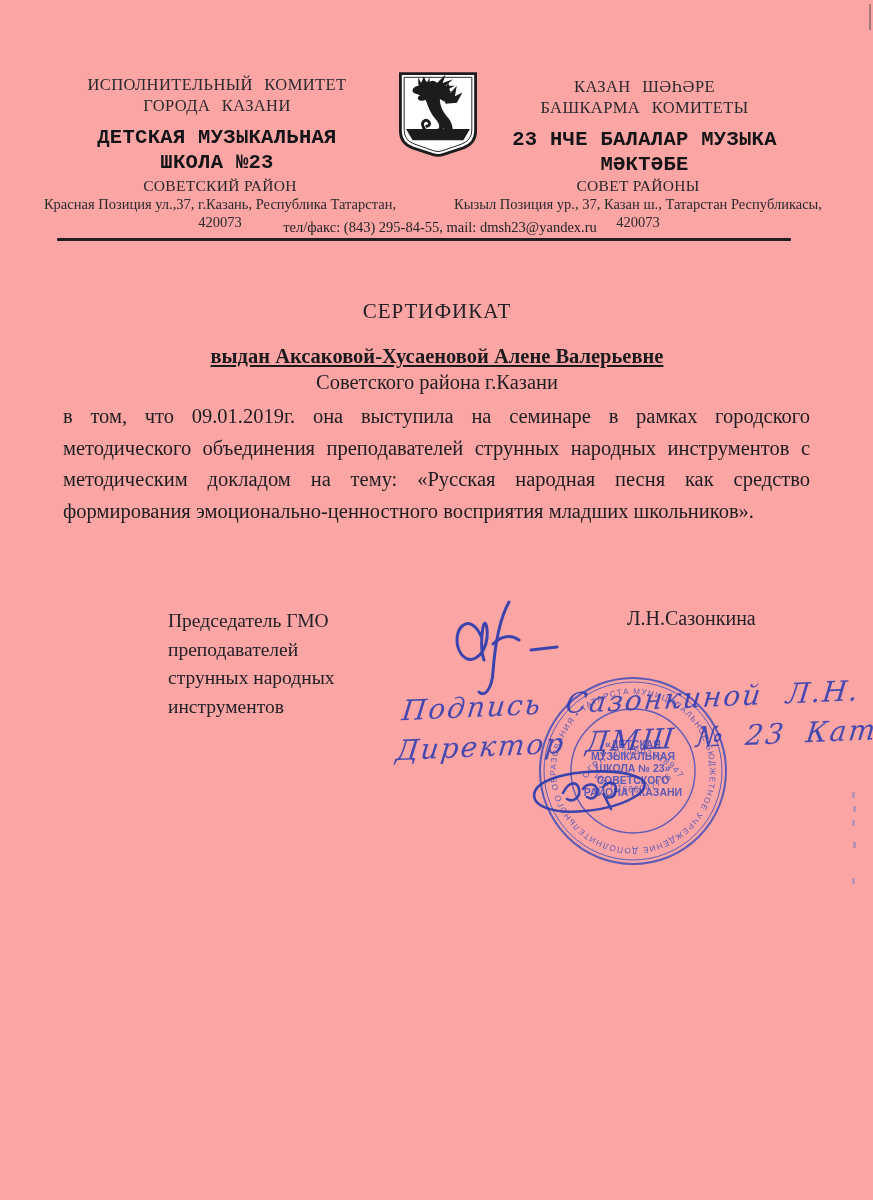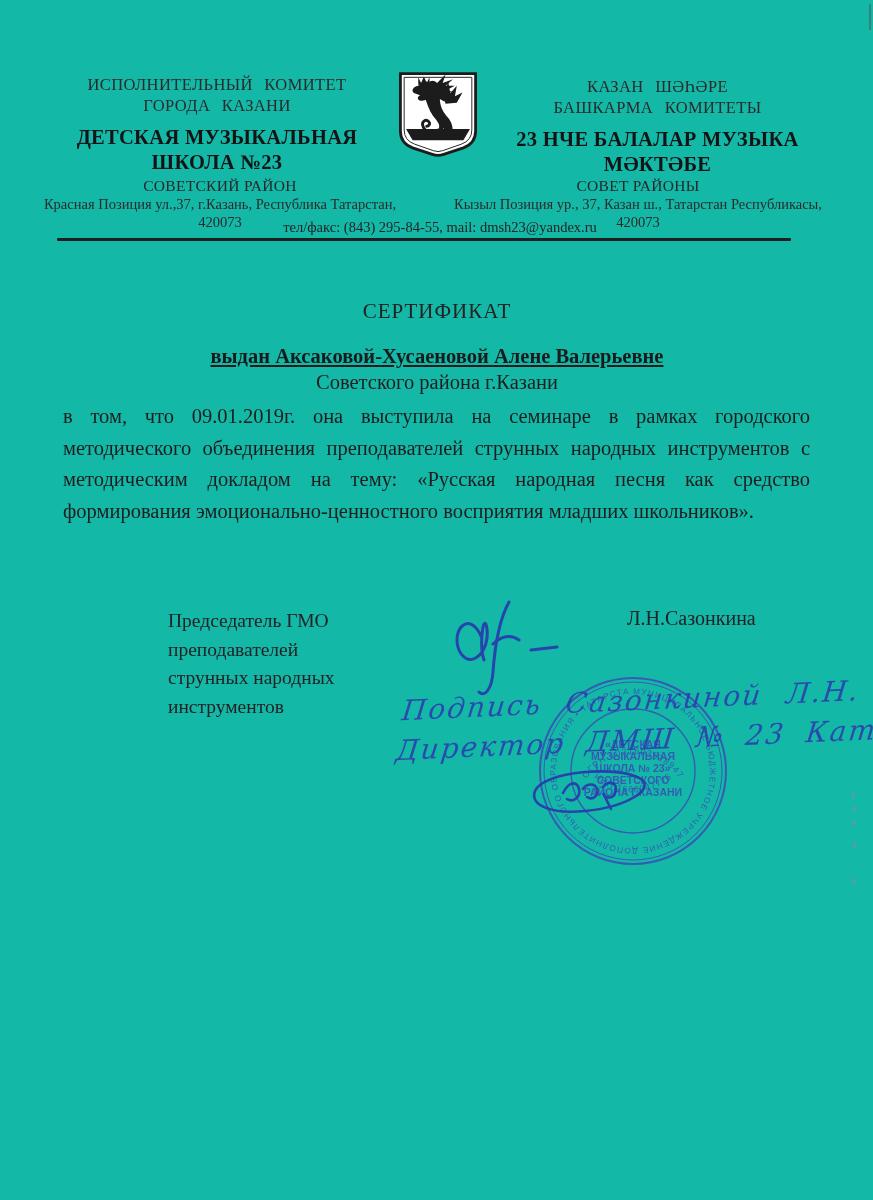--- a/index.html
+++ b/index.html
@@ -1,27 +1,27 @@
 <!DOCTYPE html>
 <html><head>
 <meta charset="utf-8">
 <style>
   html,body{margin:0;padding:0;background:#e8e8e8;}
   .page{
     position:relative;width:873px;height:1200px;margin:0 auto;
-    background:#14b8a6;overflow:hidden;
+    background:#fca5a5;overflow:hidden;
     font-family:"Liberation Serif","DejaVu Serif",serif;
     color:#1e1e20;
   }
   
   .hdr-left{position:absolute;left:52px;top:74px;width:330px;text-align:center;}
-  .hdr-right{position:absolute;left:472px;top:76px;width:345px;text-align:center;padding-left:13px;}
+  .hdr-right{position:absolute;left:472px;top:76px;width:345px;text-align:center;}
   .org-line{font-size:16.5px;letter-spacing:.4px;word-spacing:7px;line-height:21px;color:#2a2a2c;}
   .school-line{font-size:20.5px;font-weight:bold;letter-spacing:.3px;line-height:25px;color:#141416;margin-top:0;}
-  .hdr-left .school,.hdr-right .school{margin-top:9px;}
+  .hdr-left .school,.hdr-right .school{margin-top:9px;font-family:Liberation Mono, monospace;}
   .emblem{position:absolute;left:391px;top:66px;width:94px;height:96px;}
   .addr-left{position:absolute;left:40px;top:176px;width:360px;text-align:center;}
   .addr-right{position:absolute;left:452px;top:176px;width:372px;text-align:center;}
   .district{font-size:15.5px;letter-spacing:.3px;line-height:19px;color:#27272a;}
   .addr{font-size:14.5px;line-height:18px;color:#2a2a2c;}
   .contact{position:absolute;left:0;top:219px;width:880px;text-align:center;font-size:14.5px;color:#232326;}
   .rule{position:absolute;left:57px;top:238px;width:734px;height:3px;background:#1f1f22;border-radius:1px;}
   
   .cert{position:absolute;left:52px;top:299px;width:770px;text-align:center;}
   .cert-title{font-size:21px;letter-spacing:1px;color:#222225;}

